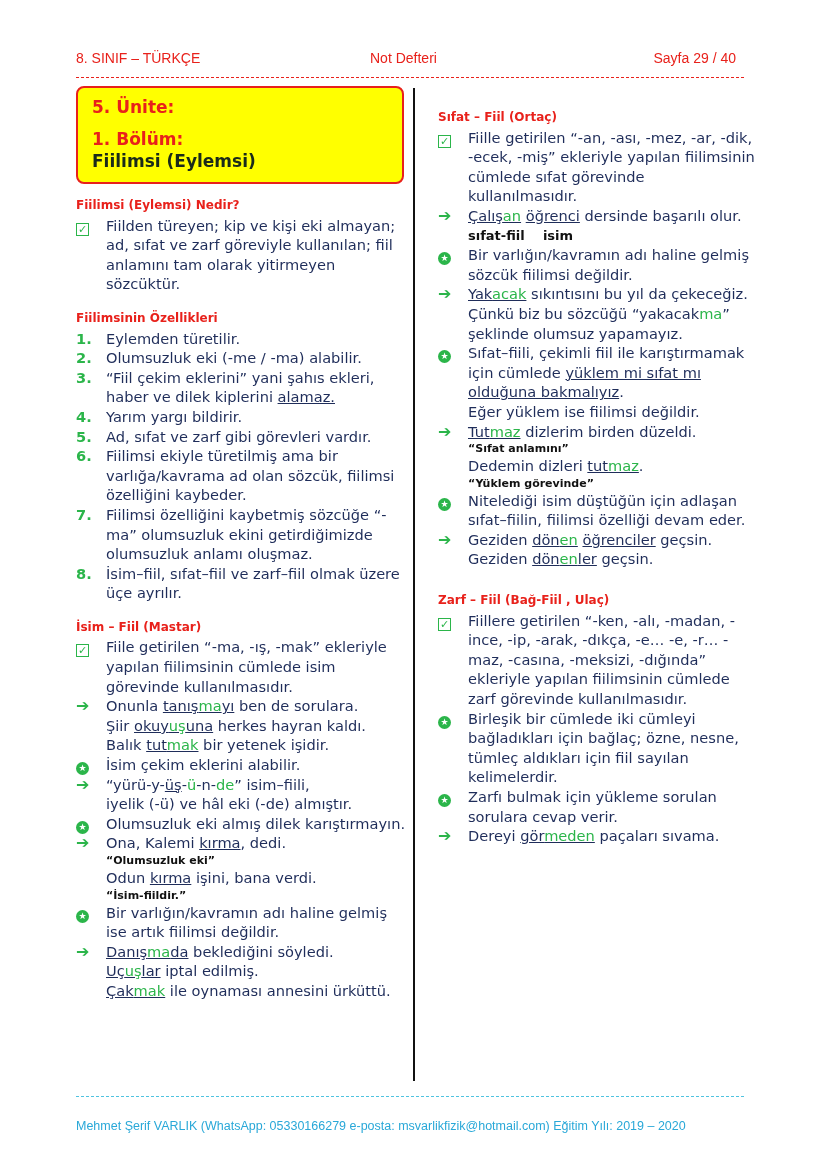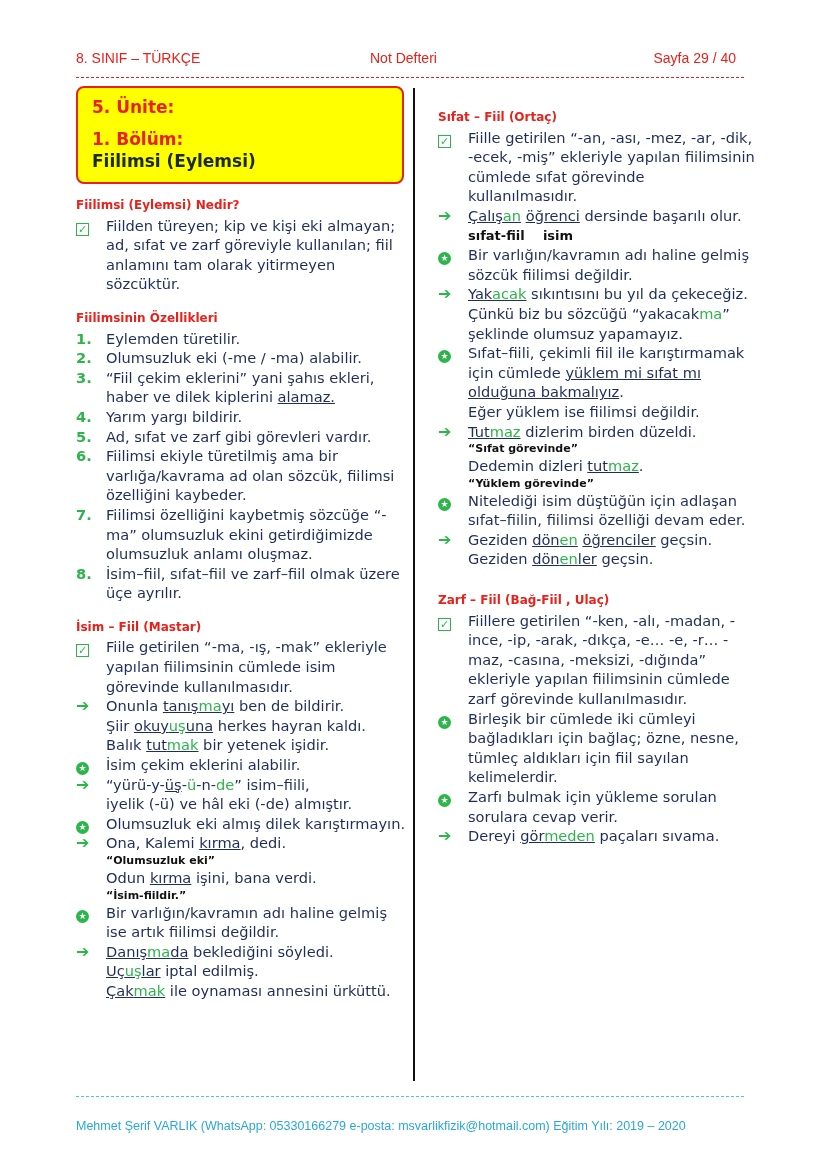--- a/index.html
+++ b/index.html
@@ -107,21 +107,21 @@
       </div>
   </div>
 
   <div class="sec-title spaced">İsim – Fiil (Mastar)</div>
   <div class="item">
     <span class="bul"><span class="chk">✓</span></span>
     <span class="txt">Fiile getirilen “-ma, -ış, -mak” ekleriyle yapılan fiilimsinin cümlede isim görevinde kullanılmasıdır.</span>
   </div>
   <div class="item">
     <span class="bul arrow">➔</span>
-    <span class="txt"><span>Onunla </span><span class="u"><span>tanış</span><span class="g">ma</span><span>yı</span></span><span> ben de bildirir.</span></span>
+    <span class="txt"><span>Onunla </span><span class="u"><span>tanış</span><span class="g">ma</span><span>yı</span></span><span> ben de sorulara.</span></span>
   </div>
   <div class="sub"><span>Şiir </span><span class="u"><span>okuy</span><span class="g">uş</span><span>una</span></span><span> herkes hayran kaldı.</span></div>
   <div class="sub"><span>Balık </span><span class="u"><span>tut</span><span class="g">mak</span></span><span> bir yetenek işidir.</span></div>
 
   <div class="item">
     <span class="bul"><span class="star">★</span></span>
     <span class="txt">İsim çekim eklerini alabilir.</span>
   </div>
   <div class="item">
     <span class="bul arrow">➔</span>
@@ -179,21 +179,21 @@
   <div class="item">
     <span class="bul"><span class="star">★</span></span>
     <span class="txt"><span>Sıfat–fiili, çekimli fiil ile karıştırmamak için cümlede </span><span class="u">yüklem mi sıfat mı olduğuna bakmalıyız</span><span>.</span></span>
   </div>
   <div class="sub">Eğer yüklem ise fiilimsi değildir.</div>
 
   <div class="item">
     <span class="bul arrow">➔</span>
     <span class="txt"><span class="u"><span>Tut</span><span class="g">maz</span></span><span> dizlerim birden düzeldi.</span></span>
   </div>
-  <div class="note">“Sıfat görevinde”</div>
+  <div class="note">“Sıfat anlamını”</div>
   <div class="sub"><span>Dedemin dizleri </span><span class="u"><span>tut</span><span class="g">maz</span></span><span>.</span></div>
   <div class="note">“Yüklem görevinde”</div>
 
   <div class="item">
     <span class="bul"><span class="star">★</span></span>
     <span class="txt">Nitelediği isim düştüğün için adlaşan sıfat–fiilin, fiilimsi özelliği devam eder.</span>
   </div>
   <div class="item">
     <span class="bul arrow">➔</span>
     <span class="txt"><span>Geziden </span><span class="u"><span>dön</span><span class="g">en</span></span> <span class="u">öğrenciler</span><span>  geçsin.</span></span>

